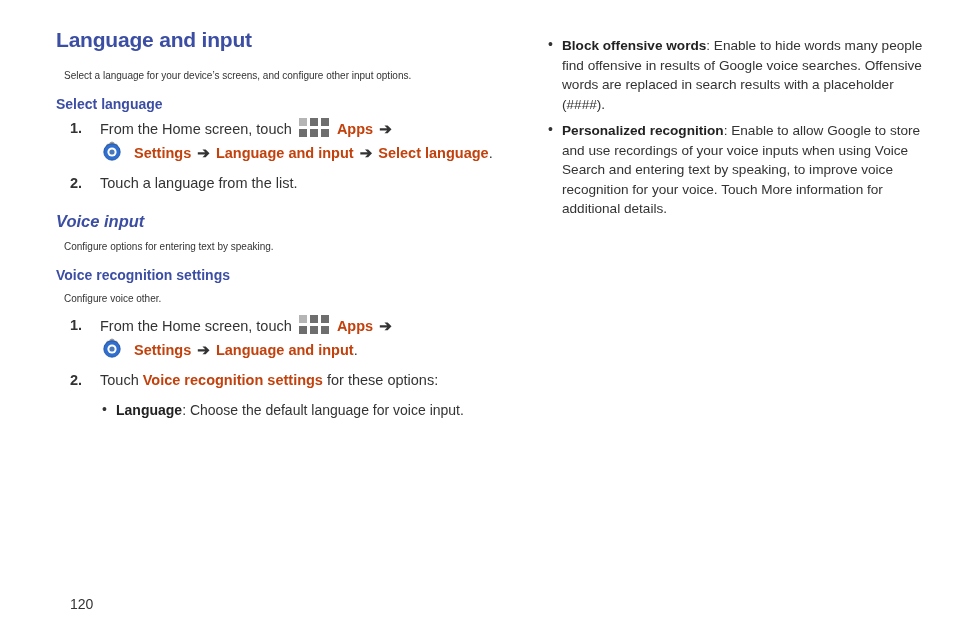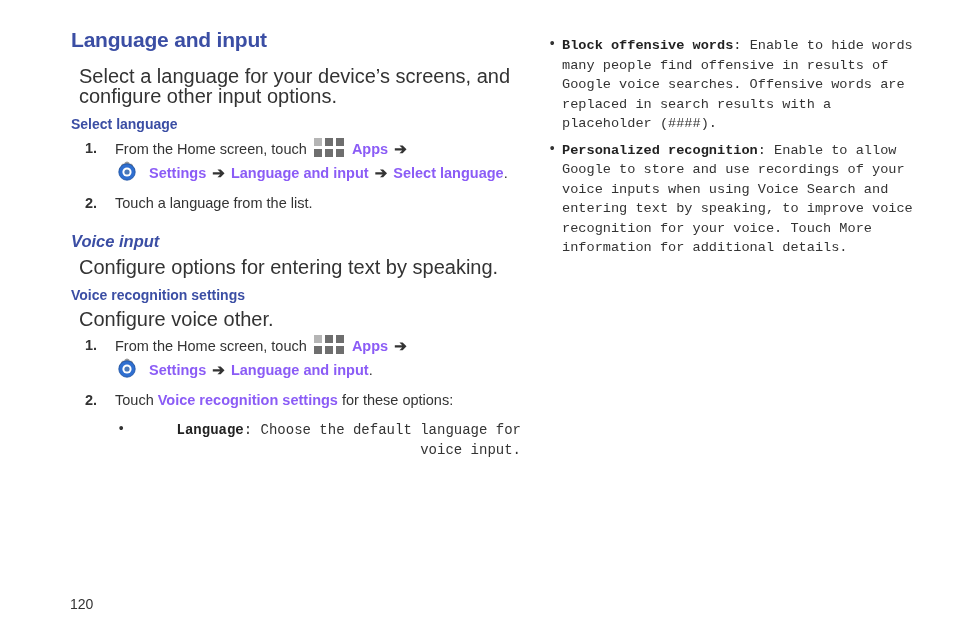--- a/index.html
+++ b/index.html
@@ -17,21 +17,21 @@
   }
 
   .page {
     position: relative;
     width: 954px;
     height: 636px;
   }
 
   .col-left {
     position: absolute;
-    left: 71px;
+    left: 56px;
     top: 28px;
     width: 450px;
   }
   .col-right {
     position: absolute;
     left: 548px;
     top: 30px;
     width: 380px;
   }
 
@@ -52,21 +52,21 @@
   }
   h3.subsection {
     font-size: 14px;
     font-weight: bold;
     color: #3b4ea4;
     margin: 10px 0 6px 0;
   }
 
   
   p.body {
-    font-size: 20px;
+    font-size: 10px;
     line-height: 20px;
     margin: 0 0 4px 0;
     padding-left: 8px;
     color: #333333;
   }
 
   
   ol.steps {
     list-style: none;
     margin: 6px 0 0 0;
@@ -91,21 +91,20 @@
   }
   .step-line.second {
     margin-top: 0;
   }
 
   
   ul.bullets {
     list-style: none;
     margin: 6px 0 0 0;
     padding: 0;
-    font-family: Liberation Mono, monospace;
   }
   ul.bullets > li {
     position: relative;
     padding-left: 14px;
     margin-bottom: 7px;
     font-size: 13.6px;
     line-height: 19.5px;
   }
   ul.bullets > li::before {
     content: "\2022";
@@ -116,30 +115,29 @@
     color: #333333;
   }
   ul.bullets.indented {
     margin-left: 46px;
     margin-top: 8px;
   }
   ul.bullets.indented > li {
     font-size: 14px;
     line-height: 20px;
     margin-bottom: 6px;
-    text-align: right;
   }
 
   b.term {
     font-weight: bold;
     color: #222222;
   }
   .bold {
     font-weight: bold;
-    color: #8b5cf6;
+    color: #c2410c;
   }
 
   
   .arrow {
     font-weight: bold;
     font-size: 15px;
     display: inline-block;
     padding: 0 2px;
   }
 

